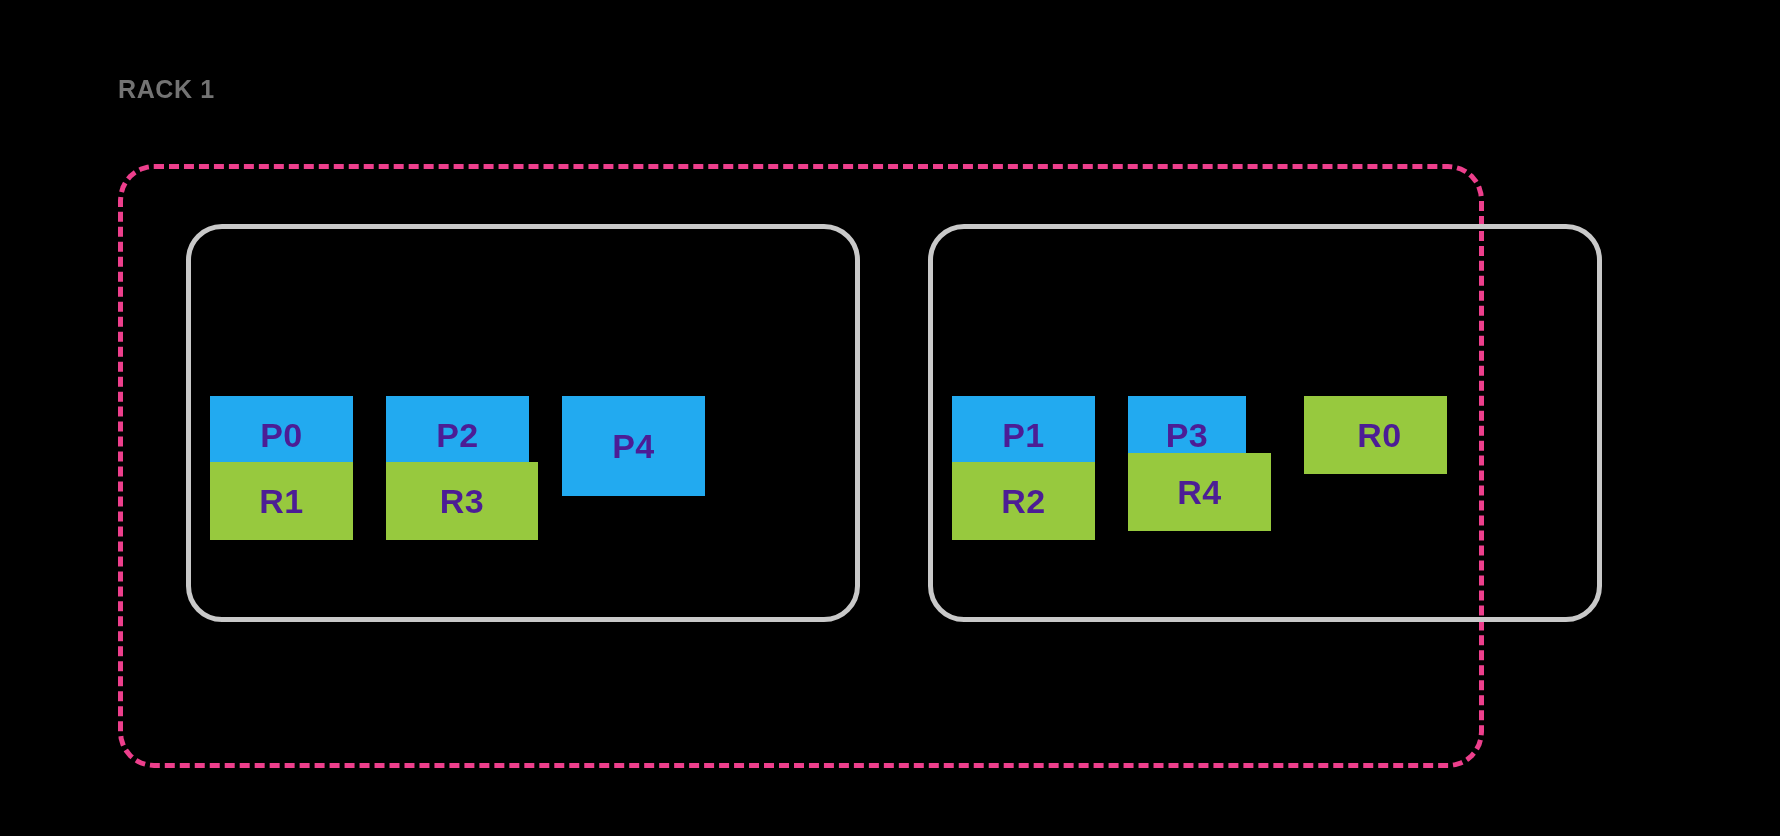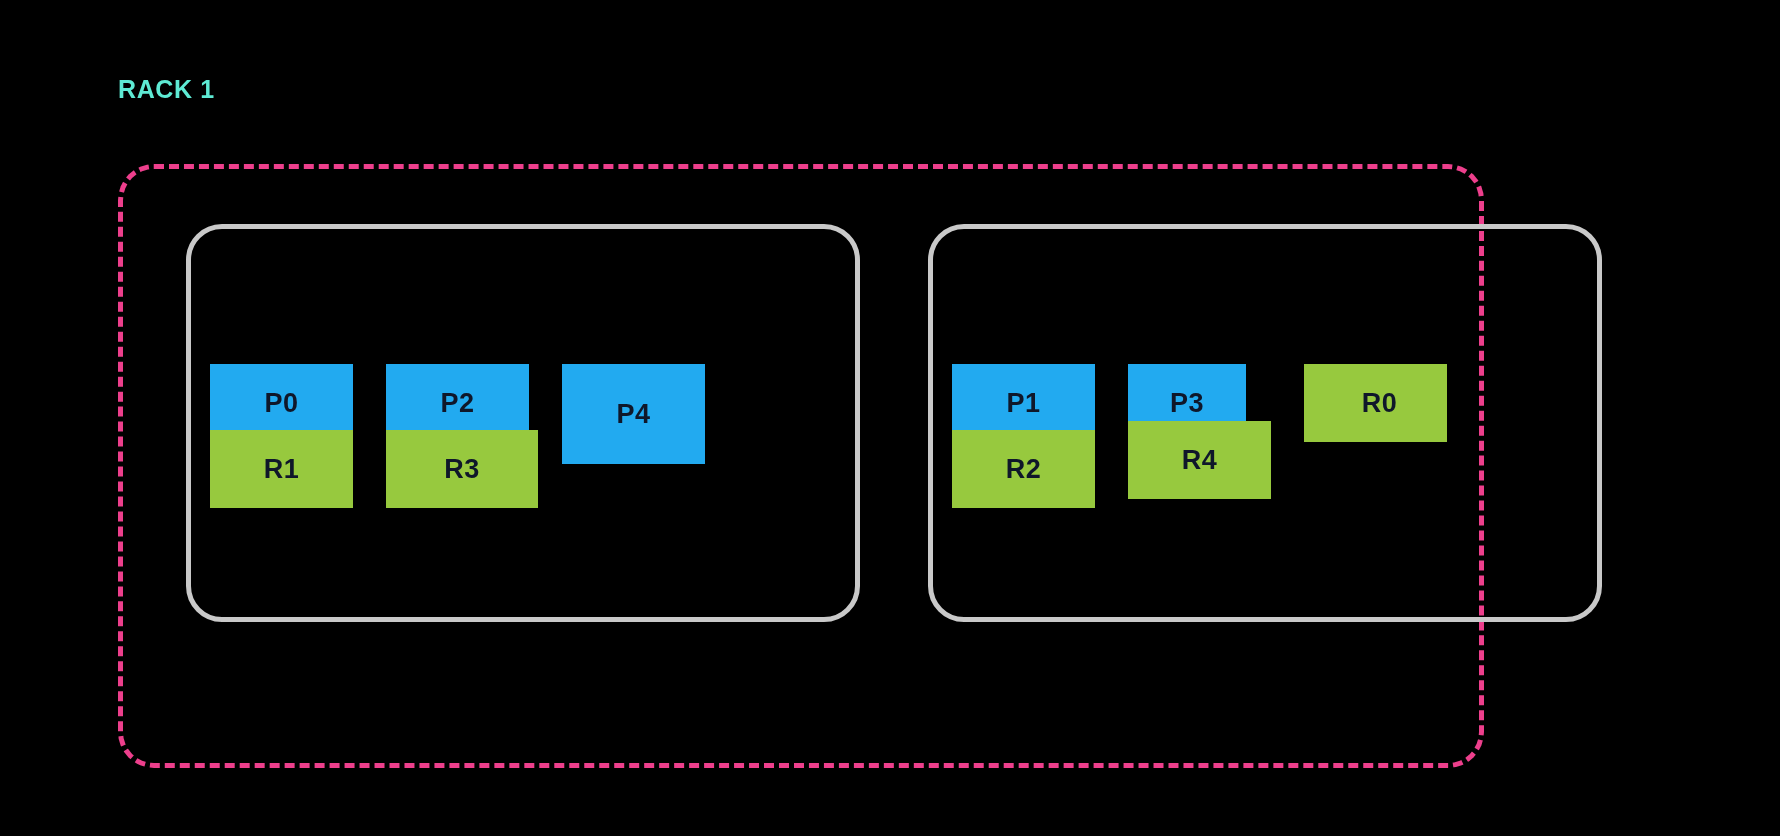--- a/index.html
+++ b/index.html
@@ -23,21 +23,21 @@
   }
 
   
   .rack-label {
     position: absolute;
     left: 118px;
     top: 74px;
     font-size: 25px;
     font-weight: bold;
     letter-spacing: 0.6px;
-    color: #5eead4;
+    color: #737373;
     line-height: 30px;
     white-space: nowrap;
   }
 
   
   .rack-boundary {
     position: absolute;
     left: 118px;
     top: 164px;
     width: 1366px;
@@ -59,25 +59,26 @@
   #node-left  { left: 186px; top: 224px; width: 674px; height: 398px; }
   #node-right { left: 928px; top: 224px; width: 674px; height: 398px; }
 
   
   .chip {
     position: absolute;
     box-sizing: border-box;
     display: flex;
     align-items: center;
     justify-content: center;
-    font-size: 27px;
+    font-size: 34px;
     font-weight: bold;
-    color: #0f172a;
+    color: #4c1d95;
     letter-spacing: 0.4px;
     user-select: none;
+    margin-top: 32px;
   }
   .chip.primary { background: #22AAF0; }
   .chip.replica { background: #97C93E; }
 </style>
 </head>
 <body>
 
 <div id="canvas">
 
   <div class="rack-label">RACK 1</div>

